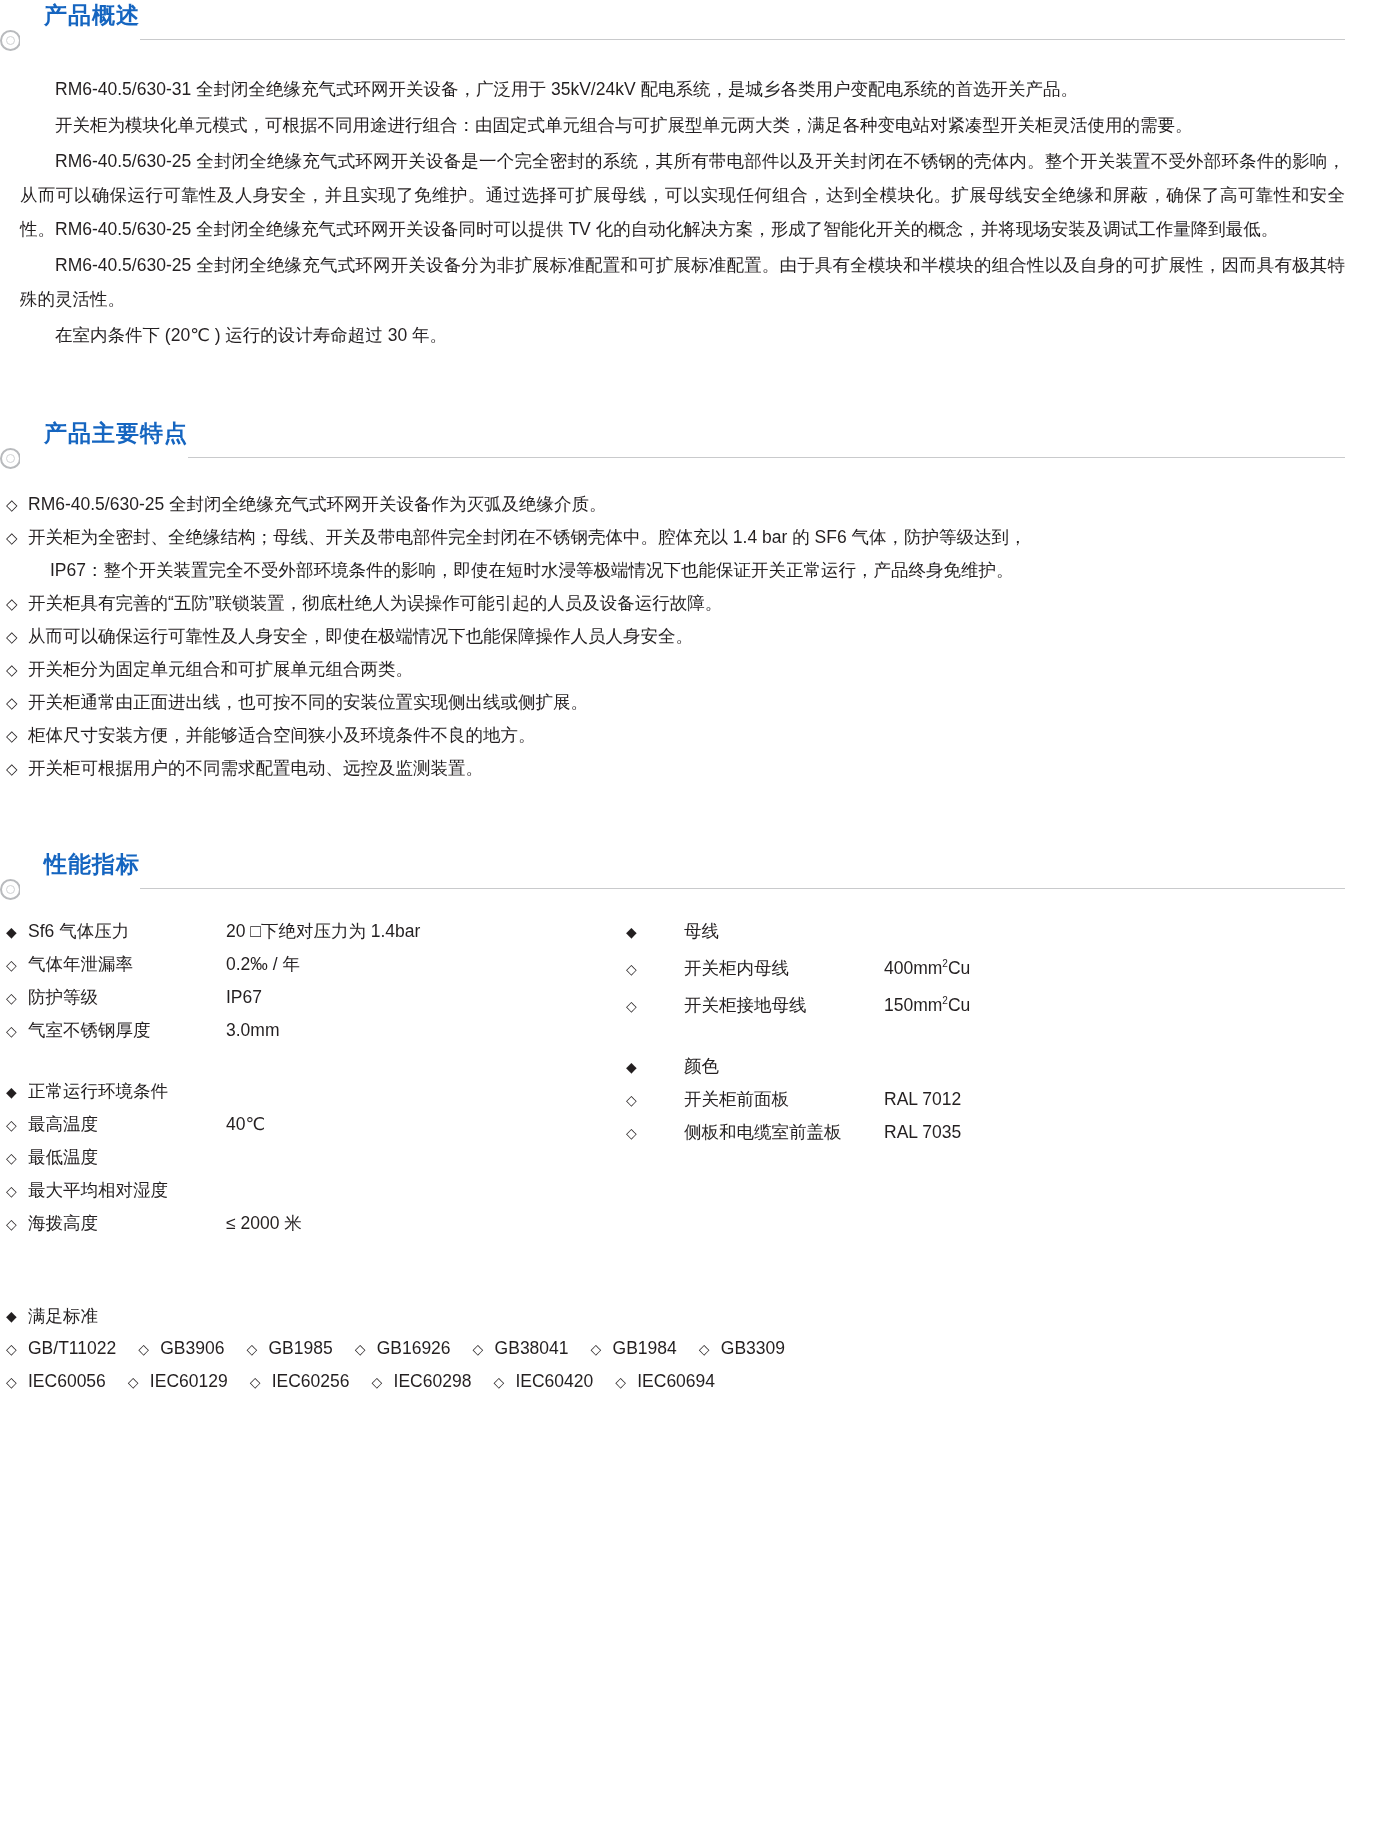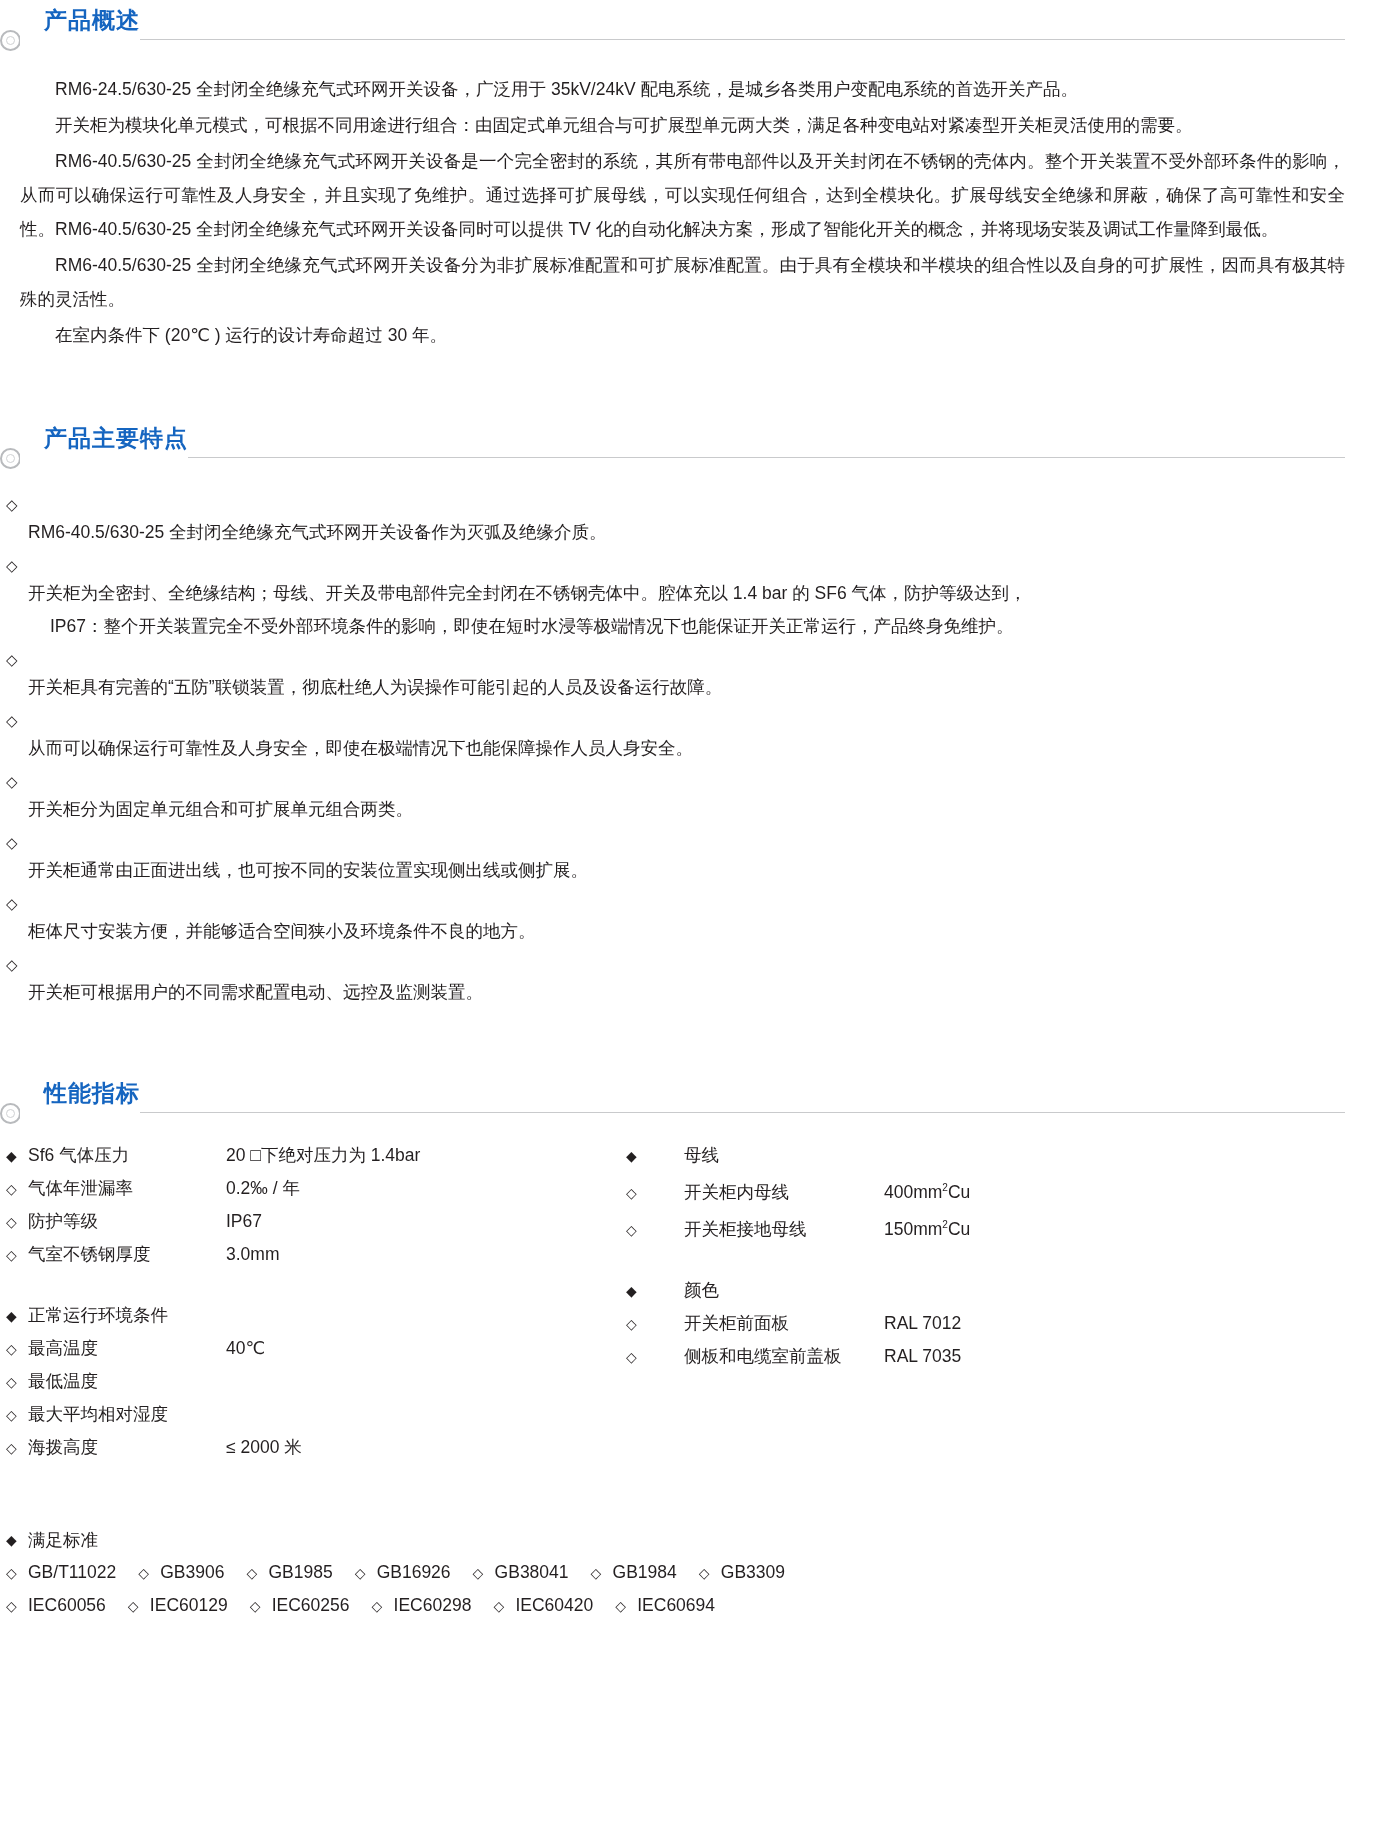--- a/index.html
+++ b/index.html
@@ -26,21 +26,20 @@
   .section {
     position: relative;
     margin: 0 0 0 0;
   }
   .sec-head {
     position: relative;
     height: 46px;
     margin-left: 20px;
     margin-right: 28px;
     display: flex;
-    align-items: flex-end;
     font-family: Liberation Serif, serif;
   }
   .sec-head .rule {
     position: absolute;
     left: 0;
     right: 0;
     bottom: 6px;
     height: 1px;
     background: #c9cacc;
   }
@@ -103,21 +102,20 @@
   }
   .feat .dia {
     flex: 0 0 auto;
     width: 22px;
     font-size: 15px;
     color: #231f20;
     line-height: 33px;
   }
   .feat .txt {
     flex: 1 1 auto;
-    margin-top: 28px;
   }
   .feat .txt .cont {
     display: block;
     padding-left: 22px;
   }
 
   
   .specs {
     padding: 20px 28px 0 6px;
   }
@@ -189,21 +187,21 @@
 
 <div class="page">
 
   <div class="section">
     <div class="sec-head">
       <div class="rule"></div>
       <div class="circle"></div>
       <div class="sec-title">产品概述</div>
     </div>
     <div class="overview">
-      <p>RM6-24.5/630-25 全封闭全绝缘充气式环网开关设备，广泛用于 35kV/24kV 配电系统，是城乡各类用户变配电系统的首选开关产品。</p>
+      <p>RM6-40.5/630-31 全封闭全绝缘充气式环网开关设备，广泛用于 35kV/24kV 配电系统，是城乡各类用户变配电系统的首选开关产品。</p>
       <p>开关柜为模块化单元模式，可根据不同用途进行组合：由固定式单元组合与可扩展型单元两大类，满足各种变电站对紧凑型开关柜灵活使用的需要。</p>
       <p>RM6-40.5/630-25 全封闭全绝缘充气式环网开关设备是一个完全密封的系统，其所有带电部件以及开关封闭在不锈钢的壳体内。整个开关装置不受外部环条件的影响，从而可以确保运行可靠性及人身安全，并且实现了免维护。通过选择可扩展母线，可以实现任何组合，达到全模块化。扩展母线安全绝缘和屏蔽，确保了高可靠性和安全性。RM6-40.5/630-25 全封闭全绝缘充气式环网开关设备同时可以提供 TV 化的自动化解决方案，形成了智能化开关的概念，并将现场安装及调试工作量降到最低。</p>
       <p>RM6-40.5/630-25 全封闭全绝缘充气式环网开关设备分为非扩展标准配置和可扩展标准配置。由于具有全模块和半模块的组合性以及自身的可扩展性，因而具有极其特殊的灵活性。</p>
       <p>在室内条件下 (20℃ ) 运行的设计寿命超过 30 年。</p>
     </div>
   </div>
 
   <div class="gap-lg"></div>
 
   <div class="section">

